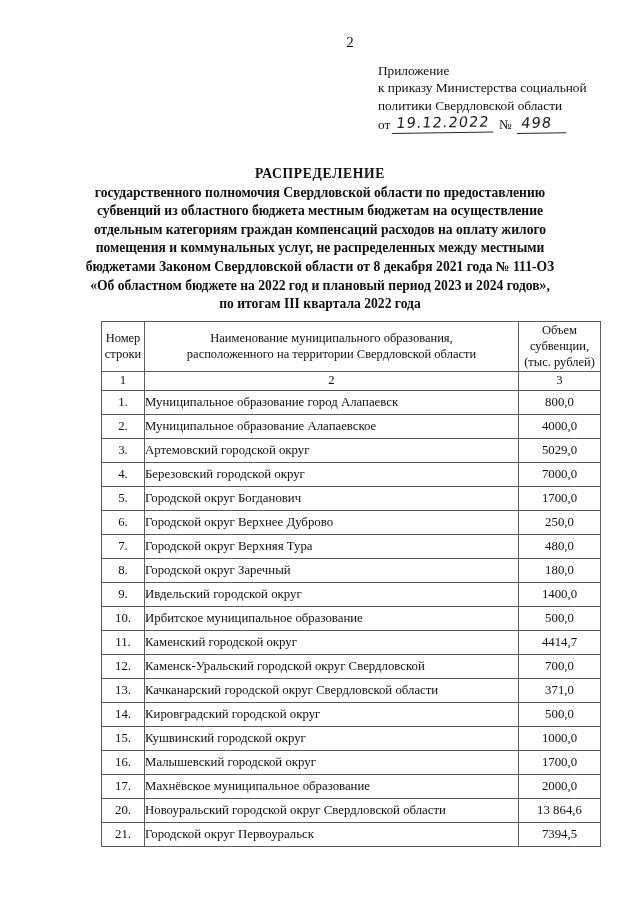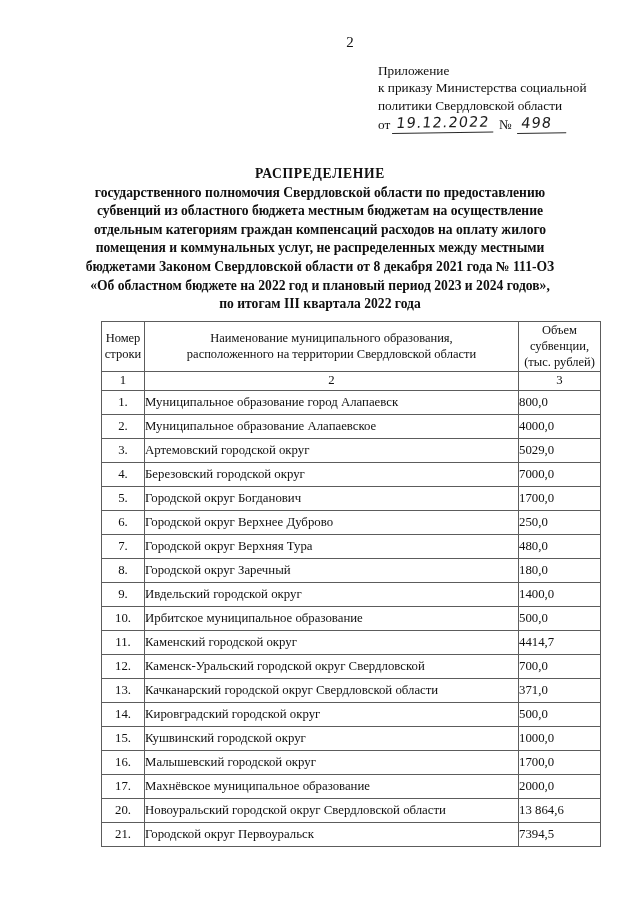--- a/index.html
+++ b/index.html
@@ -135,21 +135,21 @@
   }
   .row-name {
     text-align: left;
     padding-left: 5px;
     height: 23px;
     font-size: 12.8px;
     white-space: nowrap;
     overflow: hidden;
   }
   .row-val {
-    text-align: left;
+    text-align: center;
     height: 23px;
     font-size: 12.8px;
     padding-right: 2px;
   }
 </style>
 </head>
 <body>
 
 <div class="page">
 

